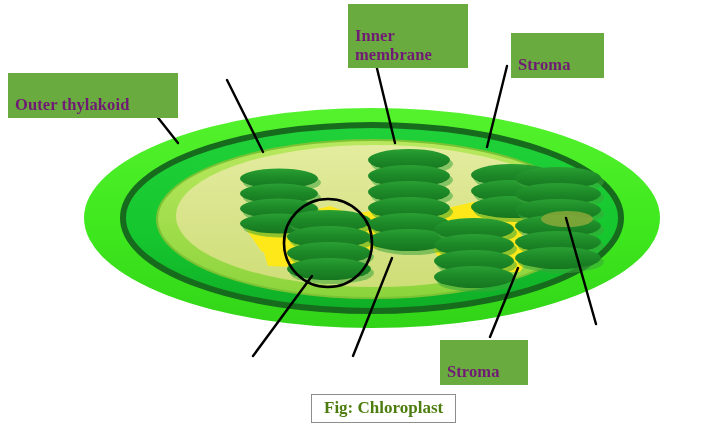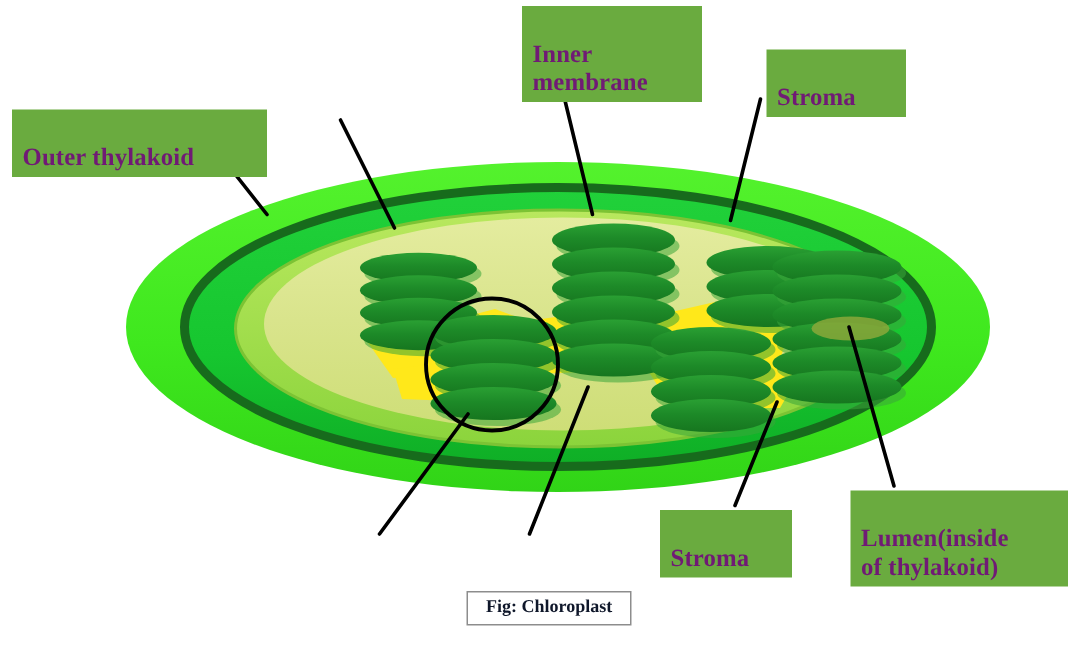--- a/index.html
+++ b/index.html
@@ -35,25 +35,25 @@
     font-size: 16.5px;
     line-height: 1.16;
     padding: 3px 7px 4px 7px;
     white-space: pre-line;
     letter-spacing: 0.1px;
     box-sizing: border-box;
   }
   .caption-box {
     position: absolute;
     background: #ffffff;
-    color: #0f172a;
+    color: #4d7c0f;
     border: 1px solid #8d8d8d;
     font-family: "Liberation Serif", serif;
     font-weight: bold;
-    font-size: 12px;
+    font-size: 17px;
     line-height: 1.15;
     padding: 3px 12px 4px 12px;
     box-sizing: border-box;
     white-space: nowrap;
   }
 </style>
 </head>
 <body>
 
 <div id="stage">
@@ -206,22 +206,18 @@
   <div class="label-box" style="left:511px; top:33px; width:93px;">
     <span>Stroma</span>
   </div>
 
 
 
   <div class="label-box" style="left:440px; top:340px; width:88px;">
     <span>Stroma</span>
   </div>
 
-  <div class="label-box" style="left:567px; top:327px; width:145px;">
-    <span>Lumen(inside
-of thylakoid)</span>
-  </div>
 
   <div class="caption-box" style="left:311px; top:394px;">
     <span>Fig: Chloroplast</span>
   </div>
 
 </div>
 
 </body></html>

